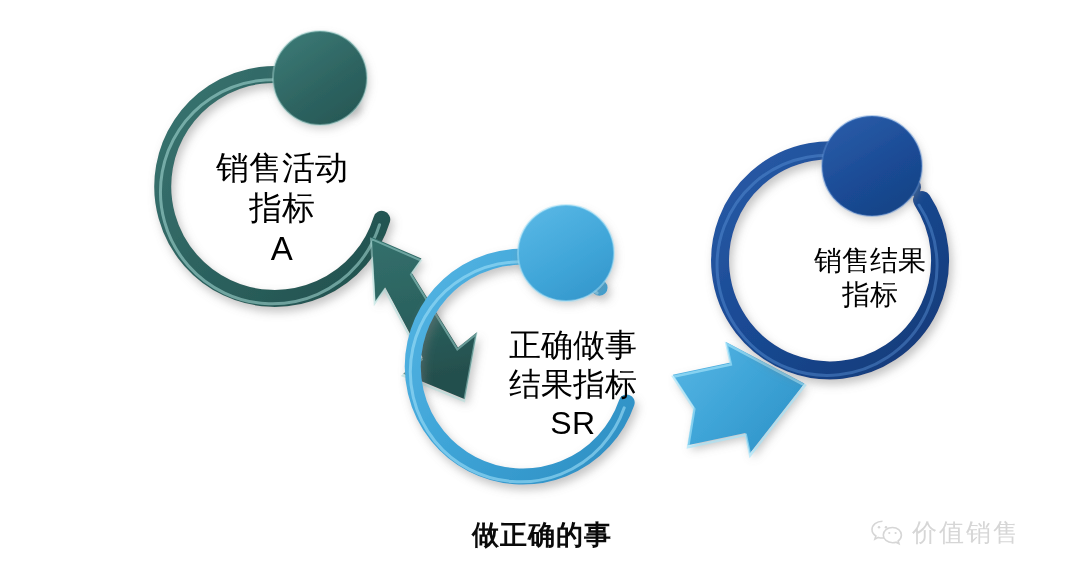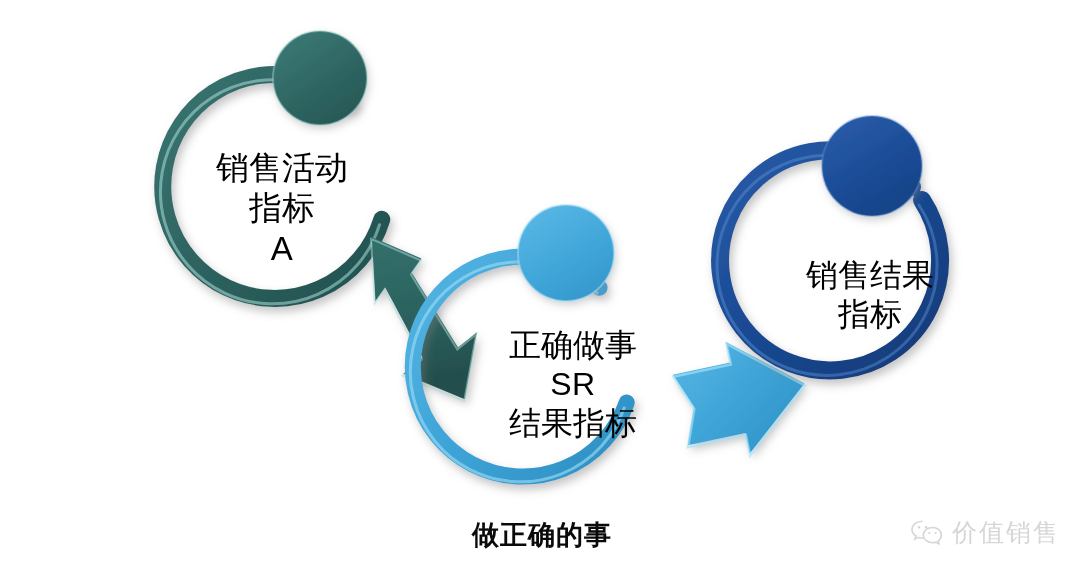--- a/index.html
+++ b/index.html
@@ -195,34 +195,34 @@
   </svg>
 
   <div class="node-text" style="left:152px; top:148px; width:260px; font-size:33px;">
     <span class="line">销售活动</span>
     <span class="line">指标</span>
     <span class="line code">A</span>
   </div>
 
   <div class="node-text" style="left:443px; top:326px; width:260px; font-size:32px;">
     <span class="line">正确做事</span>
+    <span class="line">结果指标</span>
     <span class="line code">SR</span>
-    <span class="line">结果指标</span>
-  </div>
-
-  <div class="node-text" style="left:740px; top:256px; width:260px; font-size:32px;">
+  </div>
+
+  <div class="node-text" style="left:740px; top:244px; width:260px; font-size:28px;">
     <span class="line">销售结果</span>
     <span class="line">指标</span>
   </div>
 
 
   <div class="caption" style="left:472px; top:517px; font-size:27px;">做正确的事</div>
 
 
-  <div class="watermark" style="left:910px; top:516px;">
+  <div class="watermark" style="left:870px; top:516px;">
     <svg width="34" height="28" viewBox="0 0 34 28">
       <g fill="none" stroke="#d4d4d4" stroke-width="1.6">
         <path d="M12.5,2.2 C6.6,2.2 2,6.0 2,10.6 c0,2.6 1.5,4.9 3.9,6.4 l-1.0,3.1 3.4,-1.7 c1.3,0.35 2.7,0.55 4.2,0.55 0.5,0 1.0,-0.02 1.5,-0.07"></path>
         <path d="M22.5,8.5 c-5.1,0 -9.2,3.4 -9.2,7.6 0,4.2 4.1,7.6 9.2,7.6 1.2,0 2.4,-0.18 3.5,-0.5 l3.0,1.5 -0.85,-2.7 c1.95,-1.35 3.25,-3.4 3.25,-5.9 0,-4.2 -4.1,-7.6 -8.9,-7.6 z"></path>
       </g>
       <g fill="#d4d4d4">
         <circle cx="9" cy="8.2" r="1.25"></circle>
         <circle cx="16" cy="8.2" r="1.25"></circle>
         <circle cx="19.3" cy="14.0" r="1.1"></circle>
         <circle cx="25.6" cy="14.0" r="1.1"></circle>

